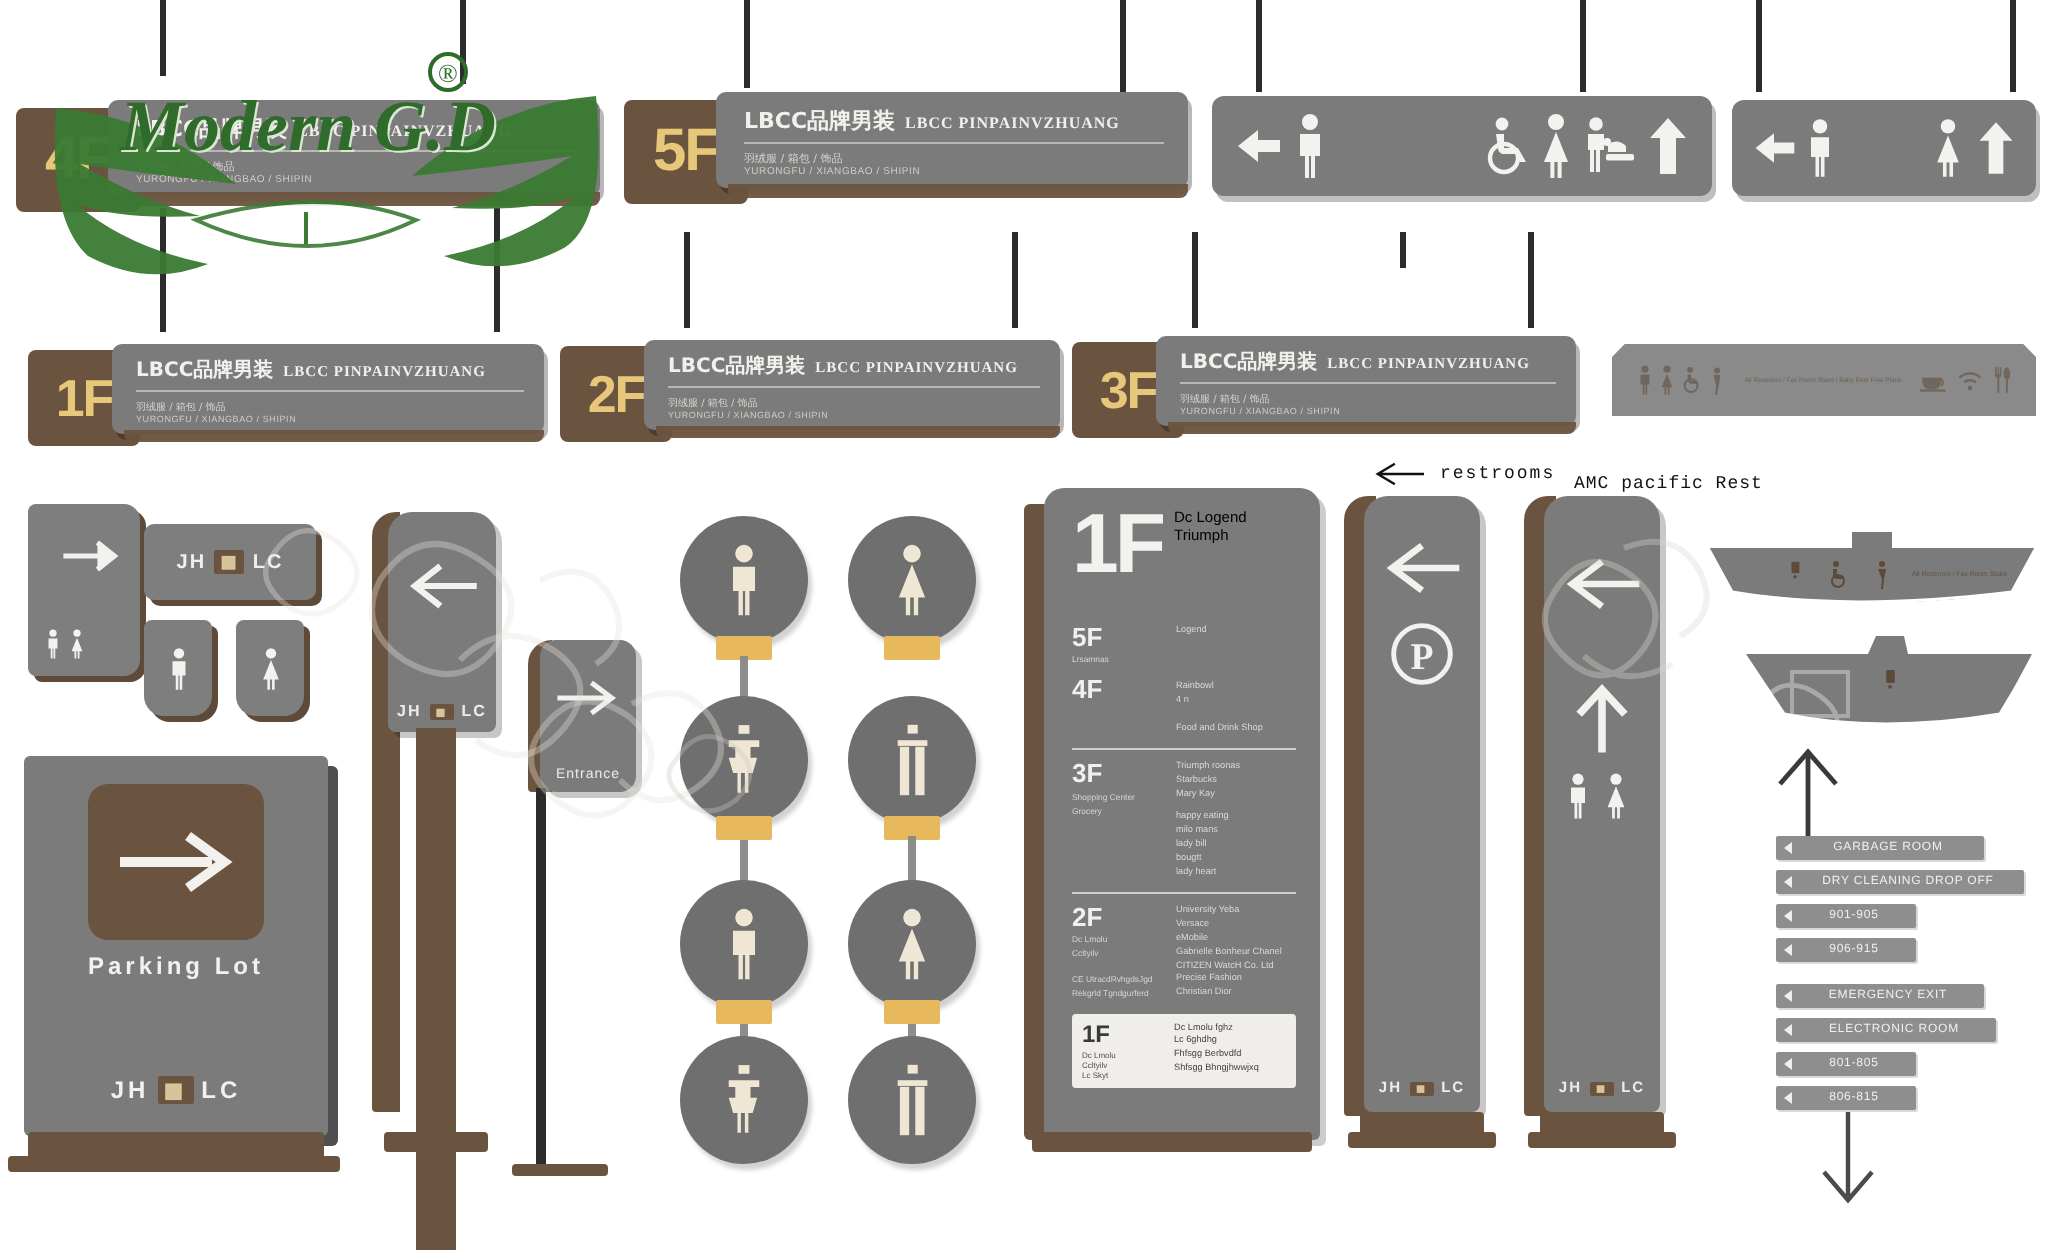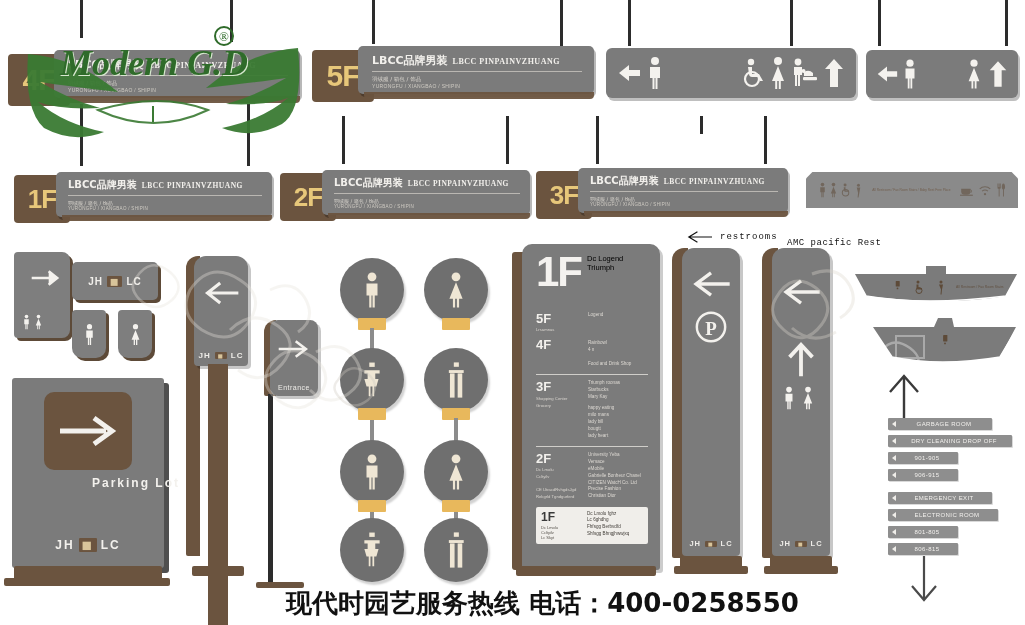--- a/index.html
+++ b/index.html
@@ -85,21 +85,21 @@
   .parking {
     position:absolute; background:#7b7b7b; border-radius:3px;
     box-shadow:5px 5px 0 #4f4f4f;
   }
   .parking-icon {
     position:absolute; background:#6b543f; border-radius:10px;
     display:flex; align-items:center; justify-content:center;
   }
   .parking-lbl {
     position:absolute; width:100%; text-align:center;
-    color:#f3f1ed; font-weight:bold; letter-spacing:2px;margin-left:48px;
+    color:#f3f1ed; font-weight:bold; letter-spacing:2px;
   }
   .parking-brand {
     position:absolute; width:100%; text-align:center;
     color:#f3f1ed; font-weight:bold; letter-spacing:2px;
   }
   .base-brown { position:absolute; background:#6b543f; border-radius:2px; }
 
   
   .pylon { position:absolute; }
   .pylon-face {
@@ -761,15 +761,14 @@
     <svg width="290" height="140" viewBox="0 0 290 140" style="position:absolute;left:0;top:0;">
       <path d="M10 40 q50 4 90 38 q-52 -6 -78 -10 q30 18 60 26 q-40 2 -62 -6 q26 22 66 30 q-30 12 -60 -4 Q6 96 10 40 Z" fill="#3a7a33" opacity=".95"></path>
       <path d="M280 34 q-50 4 -92 40 q54 -6 80 -10 q-30 18 -60 26 q40 2 62 -6 q-26 22 -66 30 q30 12 60 -4 q22 -14 16 -76 Z" fill="#3a7a33" opacity=".95"></path>
       <path d="M80 96 q62 -18 110 0 q-54 26 -110 0 Z" fill="#ffffff" opacity=".9" stroke="#3a7a33" stroke-width="2"></path>
       <path d="M135 92 v16" stroke="#3a7a33" stroke-width="2"></path>
     </svg>
     <div class="wm-text" style="position:absolute;left:42px;top:28px;font-size:36px;">Modern G.D</div>
     <div class="wm-reg" style="position:absolute;left:196px;top:12px;font-size:18px;border:2px solid #2f6b2a;border-radius:50%;width:20px;height:20px;line-height:17px;text-align:center;font-size:13px;">®</div>
   </div>
 
-  <div class="banner" style="font-size:26px;bottom:4px;left:60px;width:965px;text-align:center;">现代时园艺服务热线  电话：400-0258550</div>
 
 </div>
 
 </body></html>

